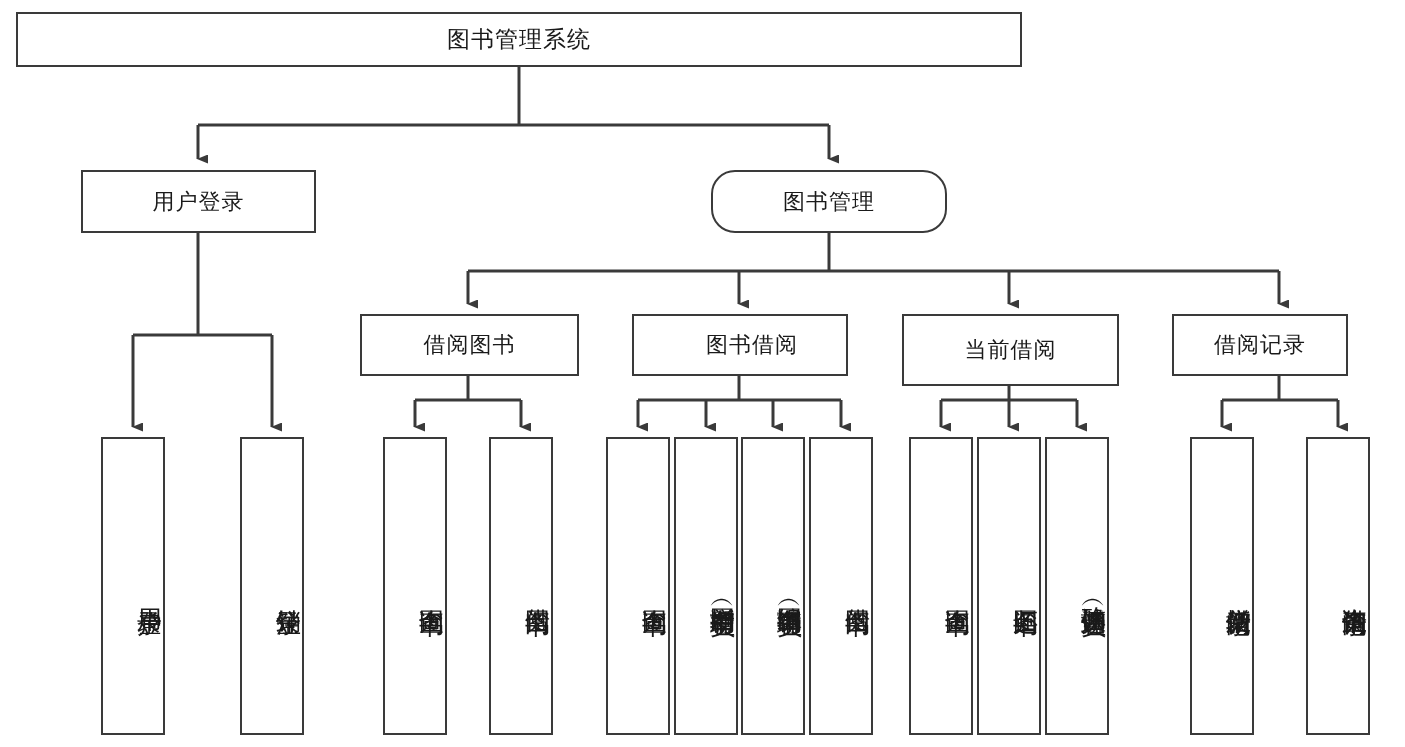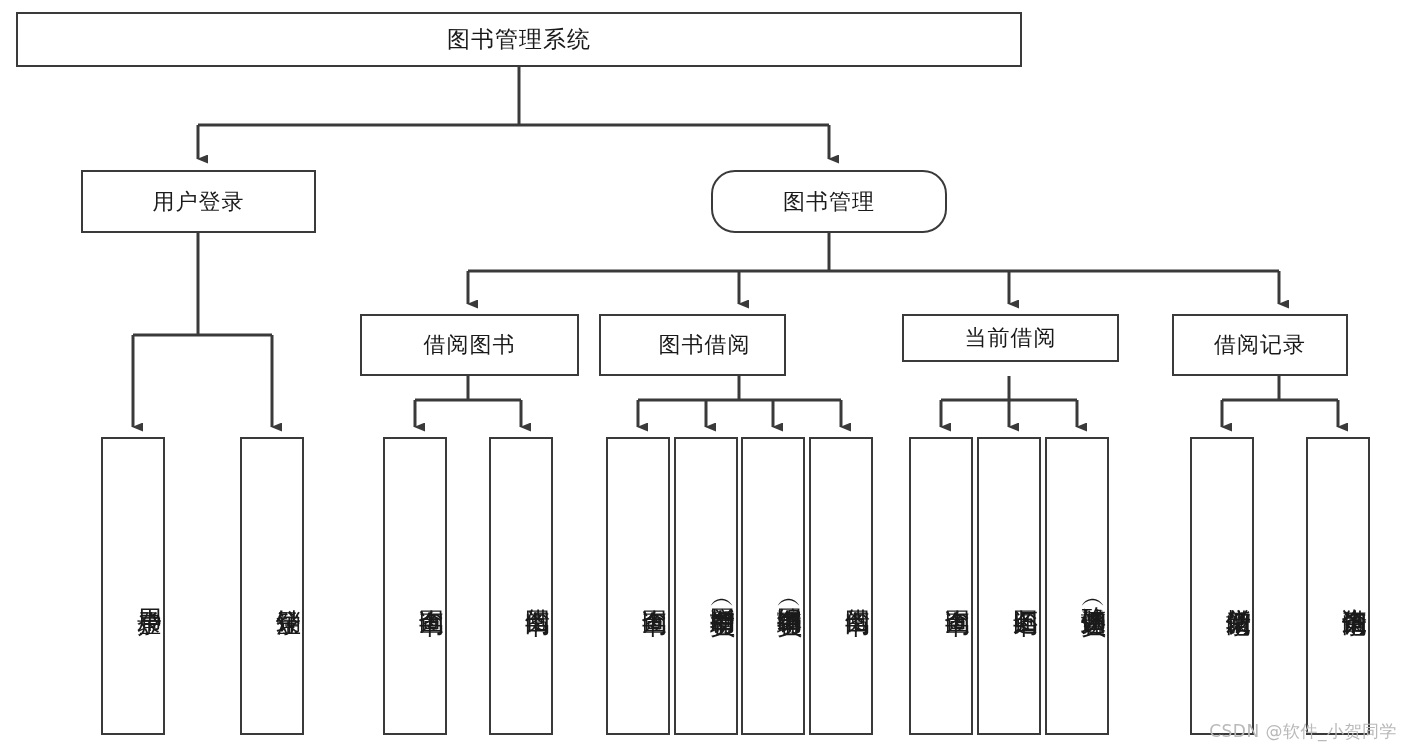--- a/index.html
+++ b/index.html
@@ -131,24 +131,24 @@
   <div class="node node-h" style="left:81px; top:170px; width:235px; height:63px;">
     <span>用户登录</span>
   </div>
   <div class="node node-h" style="left:711px; top:170px; width:236px; height:63px;border-radius:24px;">
     <span>图书管理</span>
   </div>
 
   <div class="node node-h" style="left:360px; top:314px; width:219px; height:62px;">
     <span>借阅图书</span>
   </div>
-  <div class="node node-h" style="left:599px; top:314px; width:187px; height:62px;padding-left:24px;">
+  <div class="node node-h" style="left:632px; top:314px; width:216px; height:62px;padding-left:24px;">
     <span>图书借阅</span>
   </div>
-  <div class="node node-h" style="left:902px; top:314px; width:217px; height:48px;">
+  <div class="node node-h" style="left:902px; top:314px; width:217px; height:72px;">
     <span>当前借阅</span>
   </div>
   <div class="node node-h" style="left:1172px; top:314px; width:176px; height:62px;">
     <span>借阅记录</span>
   </div>
 
   <div class="node node-v" style="left:101px; top:437px; width:64px; height:298px;">
     <span class="vlabel">用户登录</span>
   </div>
   <div class="node node-v" style="left:240px; top:437px; width:64px; height:298px;">
@@ -185,15 +185,14 @@
     <span class="vlabel">确认归还（管理员）</span>
   </div>
 
   <div class="node node-v" style="left:1190px; top:437px; width:64px; height:298px;">
     <span class="vlabel">新增借阅记录</span>
   </div>
   <div class="node node-v" style="left:1306px; top:437px; width:64px; height:298px;">
     <span class="vlabel">查询借阅记录</span>
   </div>
 
-  <div id="watermark">CSDN @软件_小贺同学</div>
 
 </div>
 
 </body></html>

